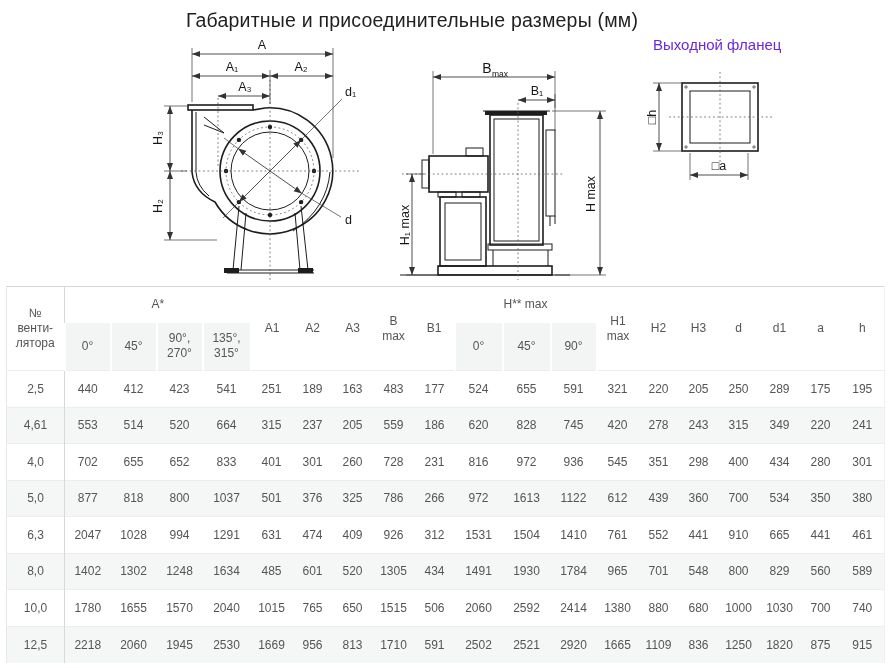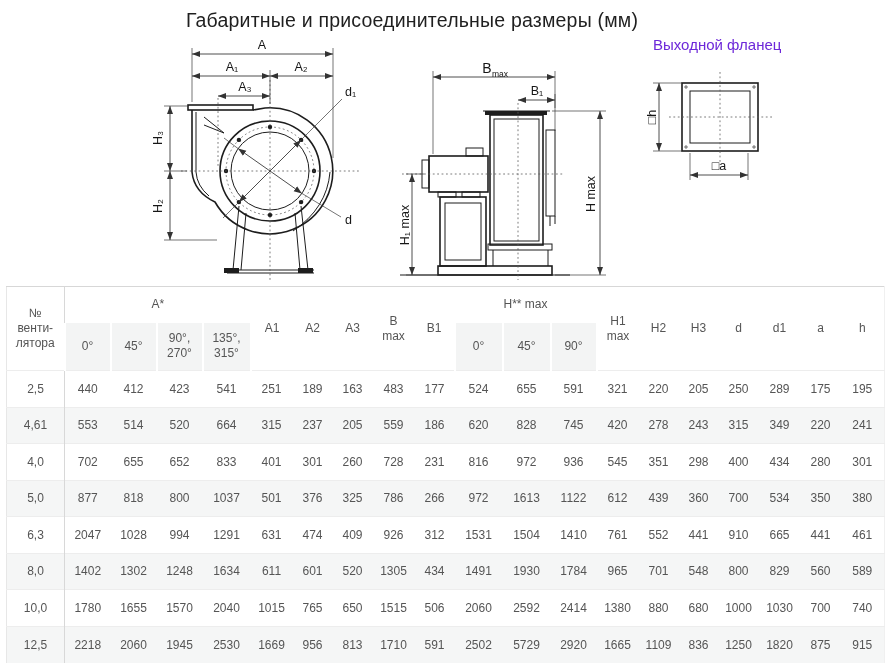--- a/index.html
+++ b/index.html
@@ -402,21 +402,21 @@
         <td>665</td>
         <td>441</td>
         <td>461</td>
       </tr>
       <tr>
         <td class="no-col">8,0</td>
         <td>1402</td>
         <td>1302</td>
         <td>1248</td>
         <td>1634</td>
-        <td>611</td>
+        <td>485</td>
         <td>601</td>
         <td>520</td>
         <td>1305</td>
         <td>434</td>
         <td>1491</td>
         <td>1930</td>
         <td>1784</td>
         <td>965</td>
         <td>701</td>
         <td>548</td>
@@ -452,21 +452,21 @@
         <td>2218</td>
         <td>2060</td>
         <td>1945</td>
         <td>2530</td>
         <td>1669</td>
         <td>956</td>
         <td>813</td>
         <td>1710</td>
         <td>591</td>
         <td>2502</td>
-        <td>5729</td>
+        <td>2521</td>
         <td>2920</td>
         <td>1665</td>
         <td>1109</td>
         <td>836</td>
         <td>1250</td>
         <td>1820</td>
         <td>875</td>
         <td>915</td>
       </tr>
     </tbody>

